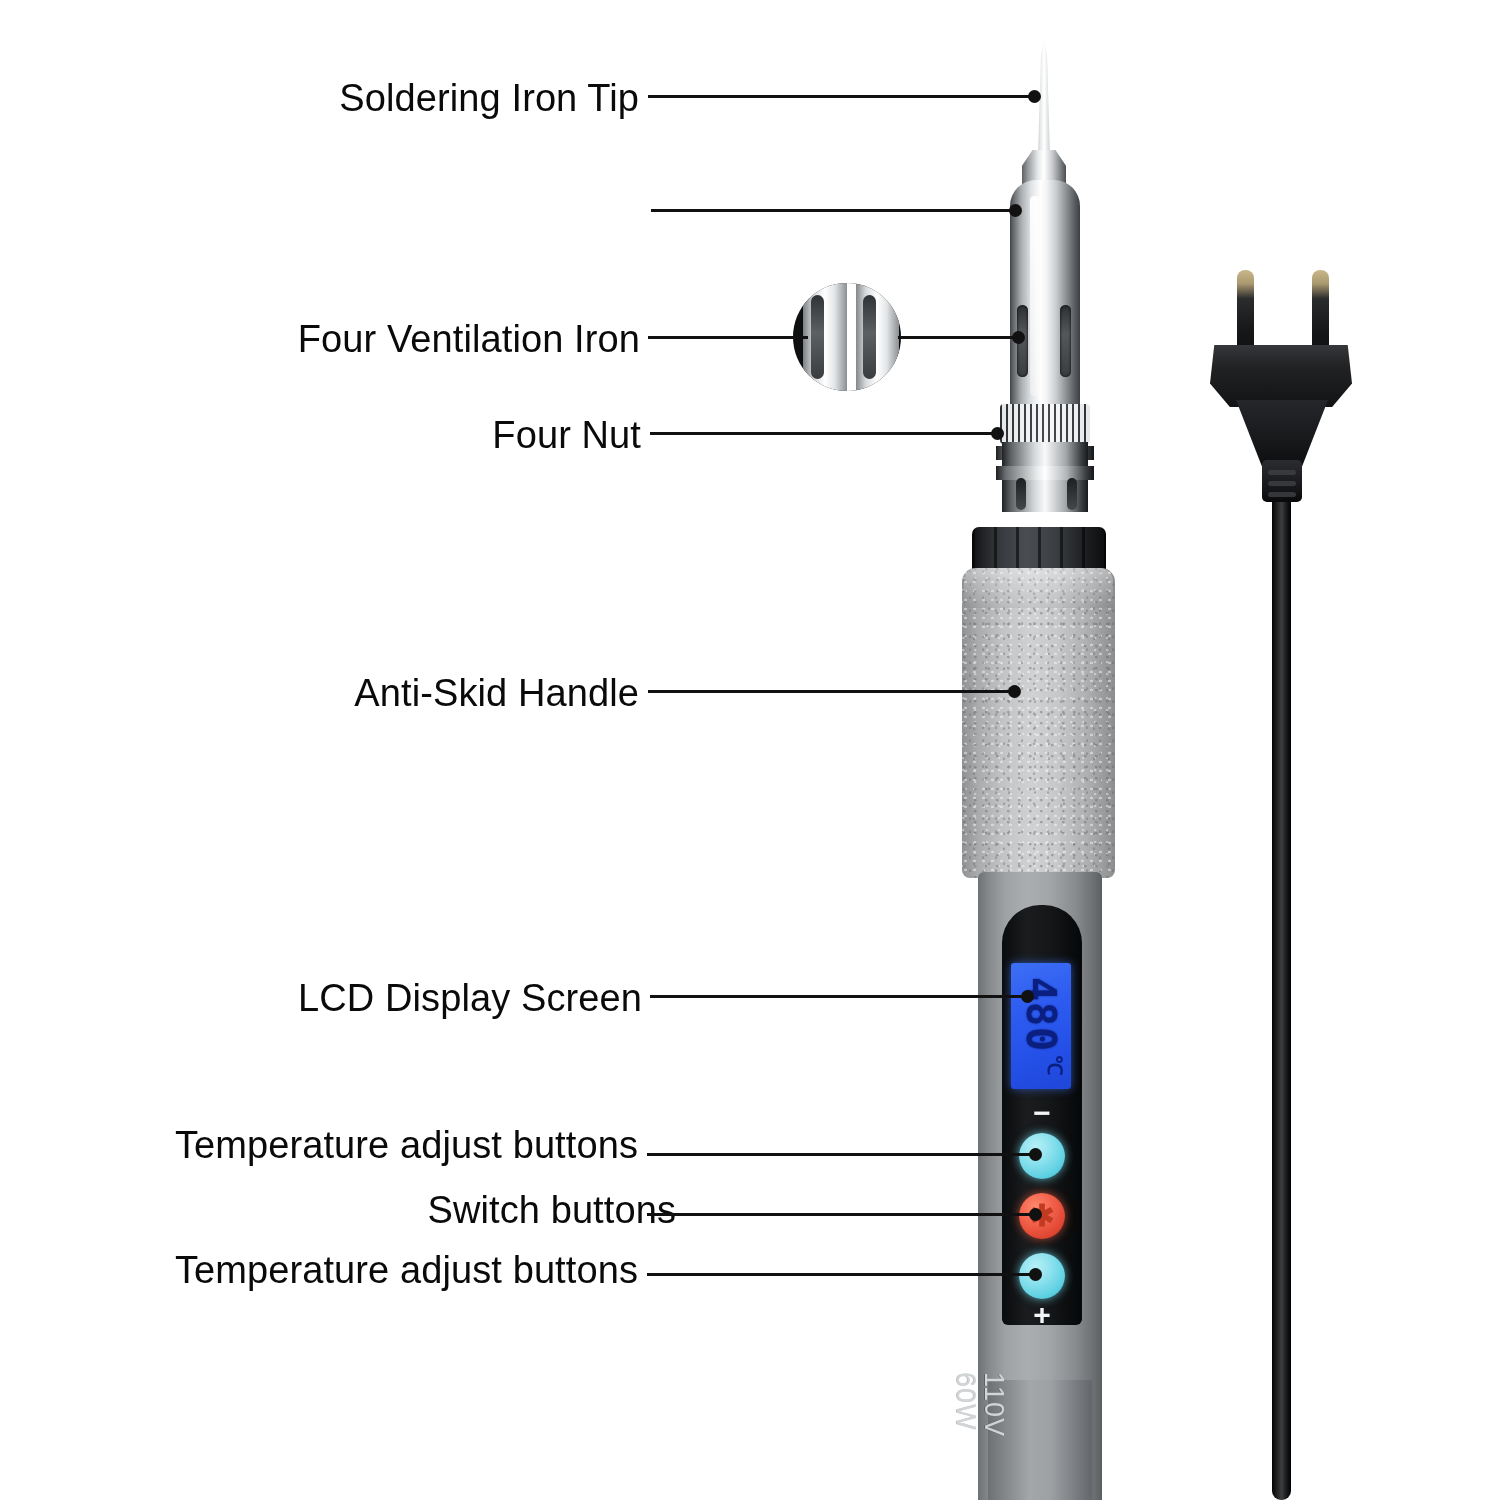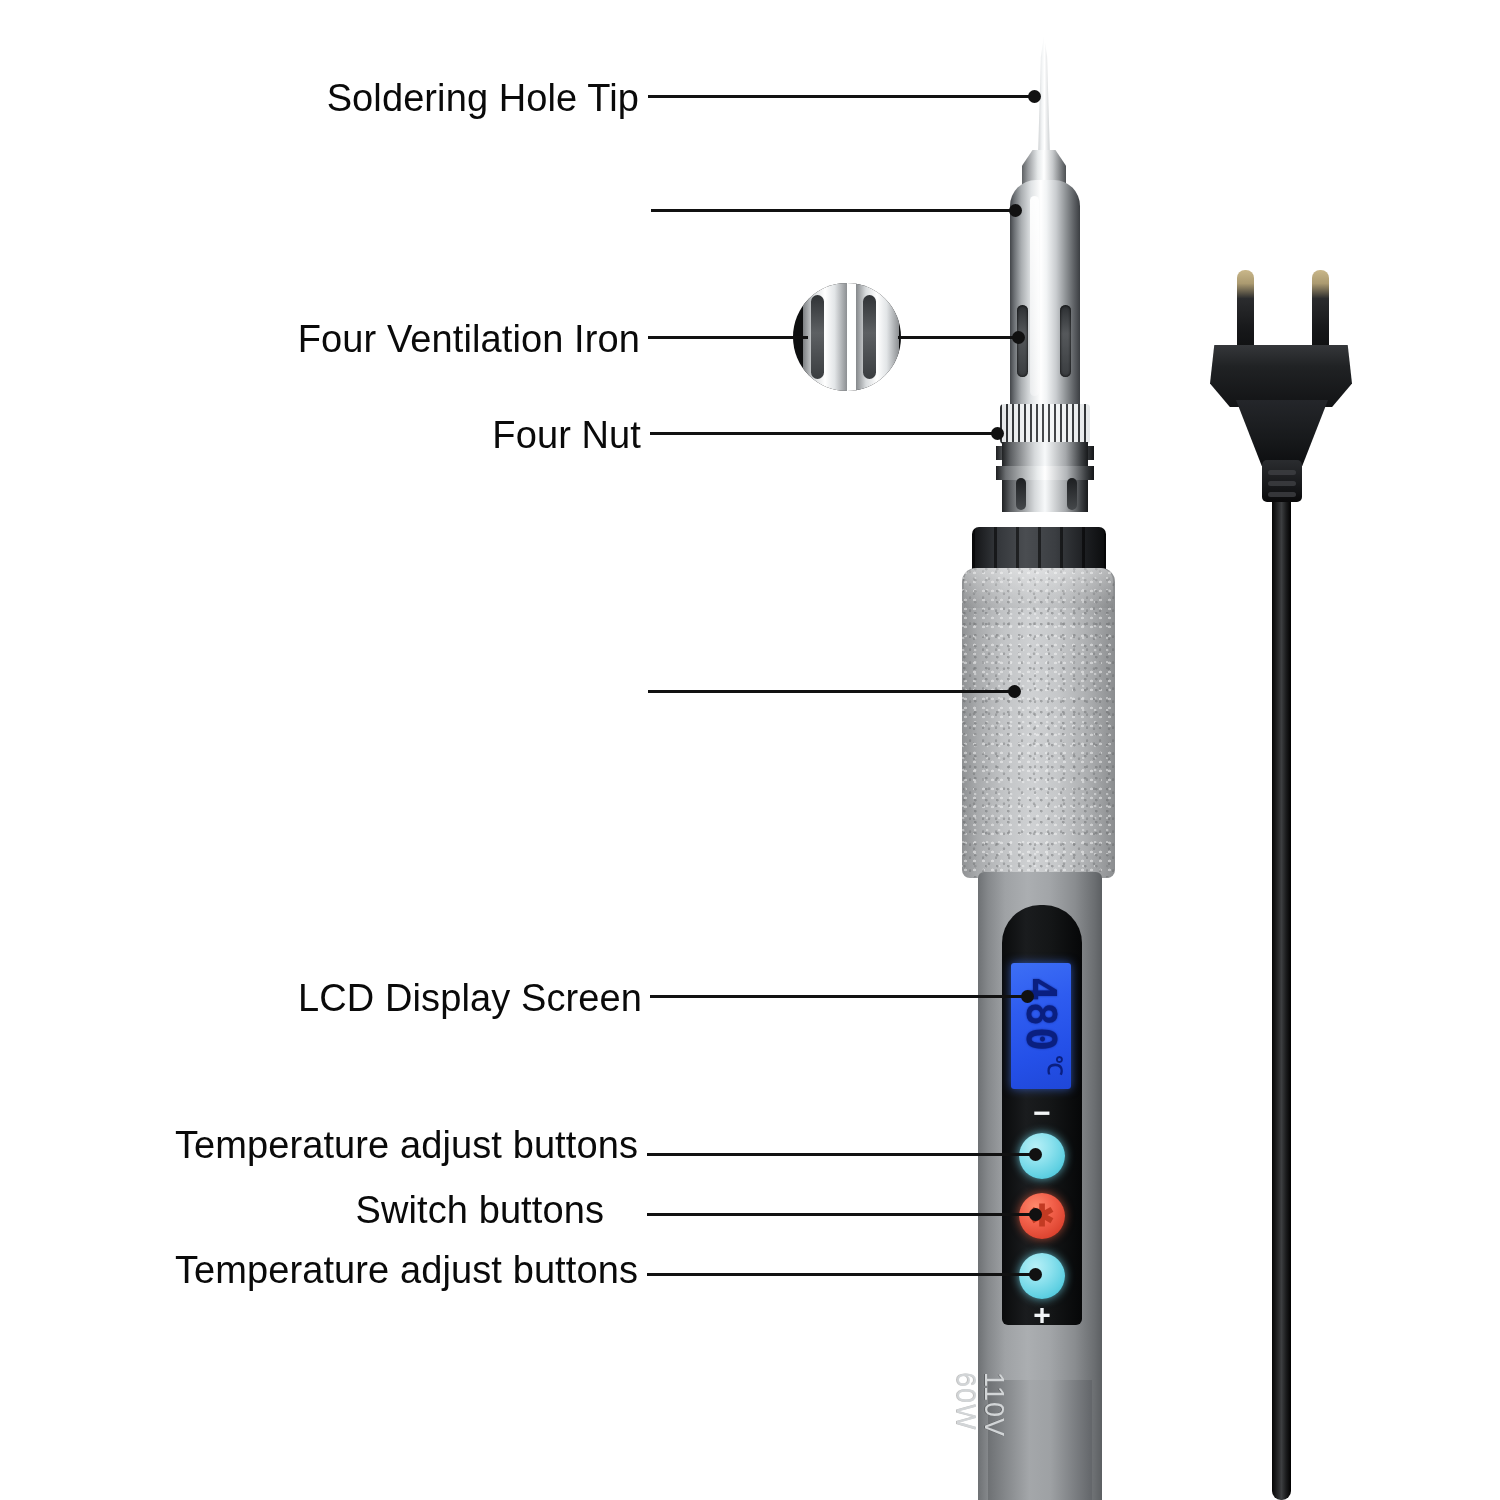--- a/index.html
+++ b/index.html
@@ -475,48 +475,49 @@
   <div class="cable"></div>
   <div class="plug-pin p1"></div>
   <div class="plug-pin p2"></div>
   <div class="plug-body"></div>
   <div class="plug-neck"></div>
   <div class="plug-strain"></div>
   <div class="strain-rib" style="top:470px;"></div>
   <div class="strain-rib" style="top:481px;"></div>
   <div class="strain-rib" style="top:492px;"></div>
 
-  <div class="callout-label" style="right:861px; top:79px;">Soldering Hole Tip</div>
+  <div class="callout-label" style="right:861px; top:79px;">Soldering Iron Tip</div>
   <div class="leader" style="left:648px; top:95px; width:386px;"></div>
   <div class="leader-dot" style="left:1028px; top:90px;"></div>
 
   <div class="leader" style="left:651px; top:209px; width:365px;"></div>
   <div class="leader-dot" style="left:1009px; top:204px;"></div>
 
   <div class="callout-label" style="right:860px; top:320px;">Four Ventilation Iron</div>
   <div class="leader" style="left:648px; top:336px; width:160px;"></div>
   <div class="leader" style="left:898px; top:336px; width:120px;"></div>
   <div class="leader-dot" style="left:1012px; top:331px;"></div>
 
   <div class="callout-label" style="right:859px; top:416px;">Four Nut</div>
   <div class="leader" style="left:650px; top:432px; width:348px;"></div>
   <div class="leader-dot" style="left:991px; top:427px;"></div>
 
+  <div class="callout-label" style="right:861px; top:674px;">Anti-Skid Handle</div>
   <div class="leader" style="left:648px; top:690px; width:366px;"></div>
   <div class="leader-dot" style="left:1008px; top:685px;"></div>
 
   <div class="callout-label" style="right:858px; top:979px;">LCD Display Screen</div>
   <div class="leader" style="left:650px; top:995px; width:378px;"></div>
   <div class="leader-dot" style="left:1021px; top:990px;"></div>
 
   <div class="callout-label" style="right:862px; top:1126px;">Temperature adjust buttons</div>
   <div class="leader" style="left:647px; top:1153px; width:388px;"></div>
   <div class="leader-dot" style="left:1029px; top:1148px;"></div>
 
-  <div class="callout-label" style="right:896px; top:1191px;margin-left:19px;">Switch buttons</div>
+  <div class="callout-label" style="right:824px; top:1191px;margin-left:19px;">Switch buttons</div>
   <div class="leader" style="left:647px; top:1213px; width:388px;"></div>
   <div class="leader-dot" style="left:1029px; top:1208px;"></div>
 
   <div class="callout-label" style="right:862px; top:1251px;">Temperature adjust buttons</div>
   <div class="leader" style="left:647px; top:1273px; width:388px;"></div>
   <div class="leader-dot" style="left:1029px; top:1268px;"></div>
 
 </div>
 
 </body></html>

